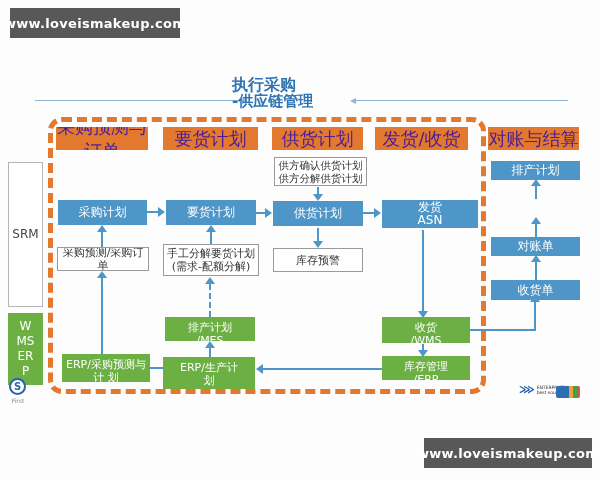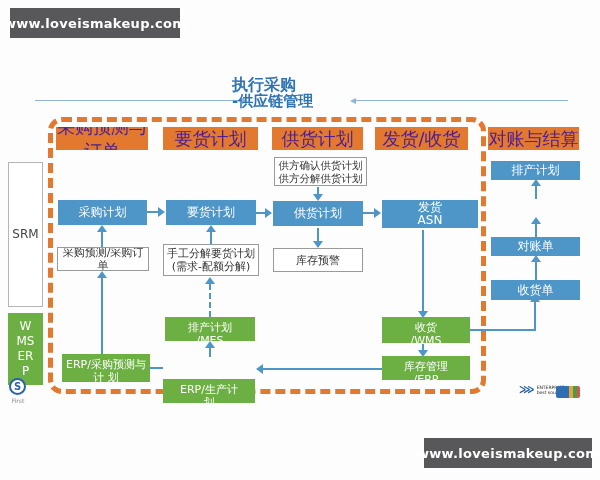--- a/index.html
+++ b/index.html
@@ -87,21 +87,21 @@
   <div class="box whitebx" style="left:163px;top:244px;width:96px;height:32px;">手工分解要货计划
 (需求-配额分解)</div>
   <div class="box whitebx" style="left:274px;top:157px;width:93px;height:29px;font-size:10.5px;">供方确认供货计划
 供方分解供货计划</div>
   <div class="box whitebx" style="left:273px;top:248px;width:90px;height:24px;">库存预警</div>
 
   <div class="box greenbx" style="left:62px;top:354px;width:88px;height:28px;">ERP/采购预测与
 计 划</div>
   <div class="box greenbx" style="left:165px;top:317px;width:90px;height:24px;">排产计划
 /MES</div>
-  <div class="box greenbx" style="left:163px;top:357px;width:92px;height:24px;margin-top:22px;">ERP/生产计
+  <div class="box greenbx" style="left:163px;top:357px;width:92px;height:32px;">ERP/生产计
 划</div>
   <div class="box greenbx" style="left:382px;top:317px;width:88px;height:26px;">收货
 /WMS</div>
   <div class="box greenbx" style="left:382px;top:356px;width:88px;height:24px;">库存管理
 /ERP</div>
 
   <div class="box bluebx" style="left:491px;top:161px;width:89px;height:19px;">排产计划</div>
   <div class="box bluebx" style="left:491px;top:237px;width:89px;height:19px;">对账单</div>
   <div class="box bluebx" style="left:491px;top:280px;width:89px;height:20px;">收货单</div>
 

